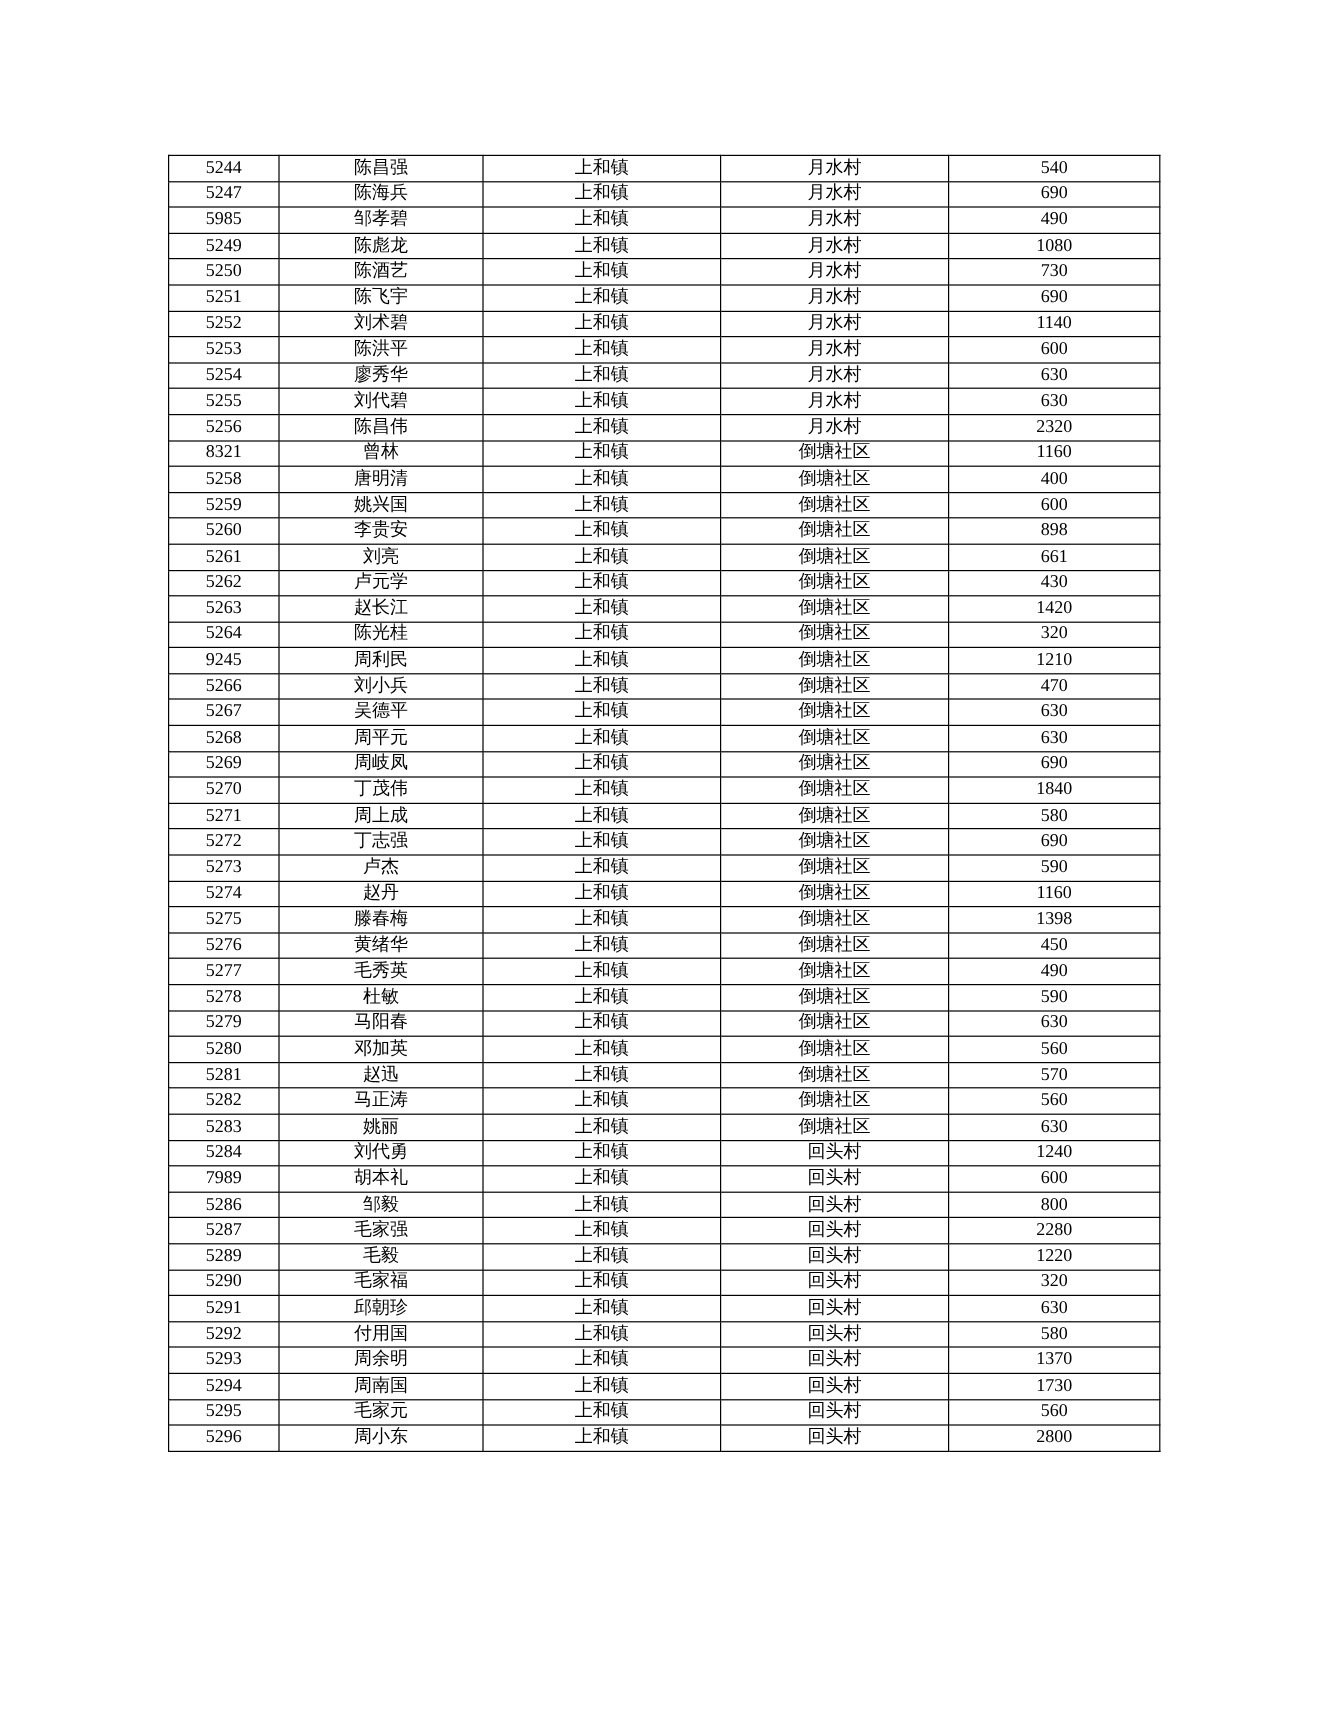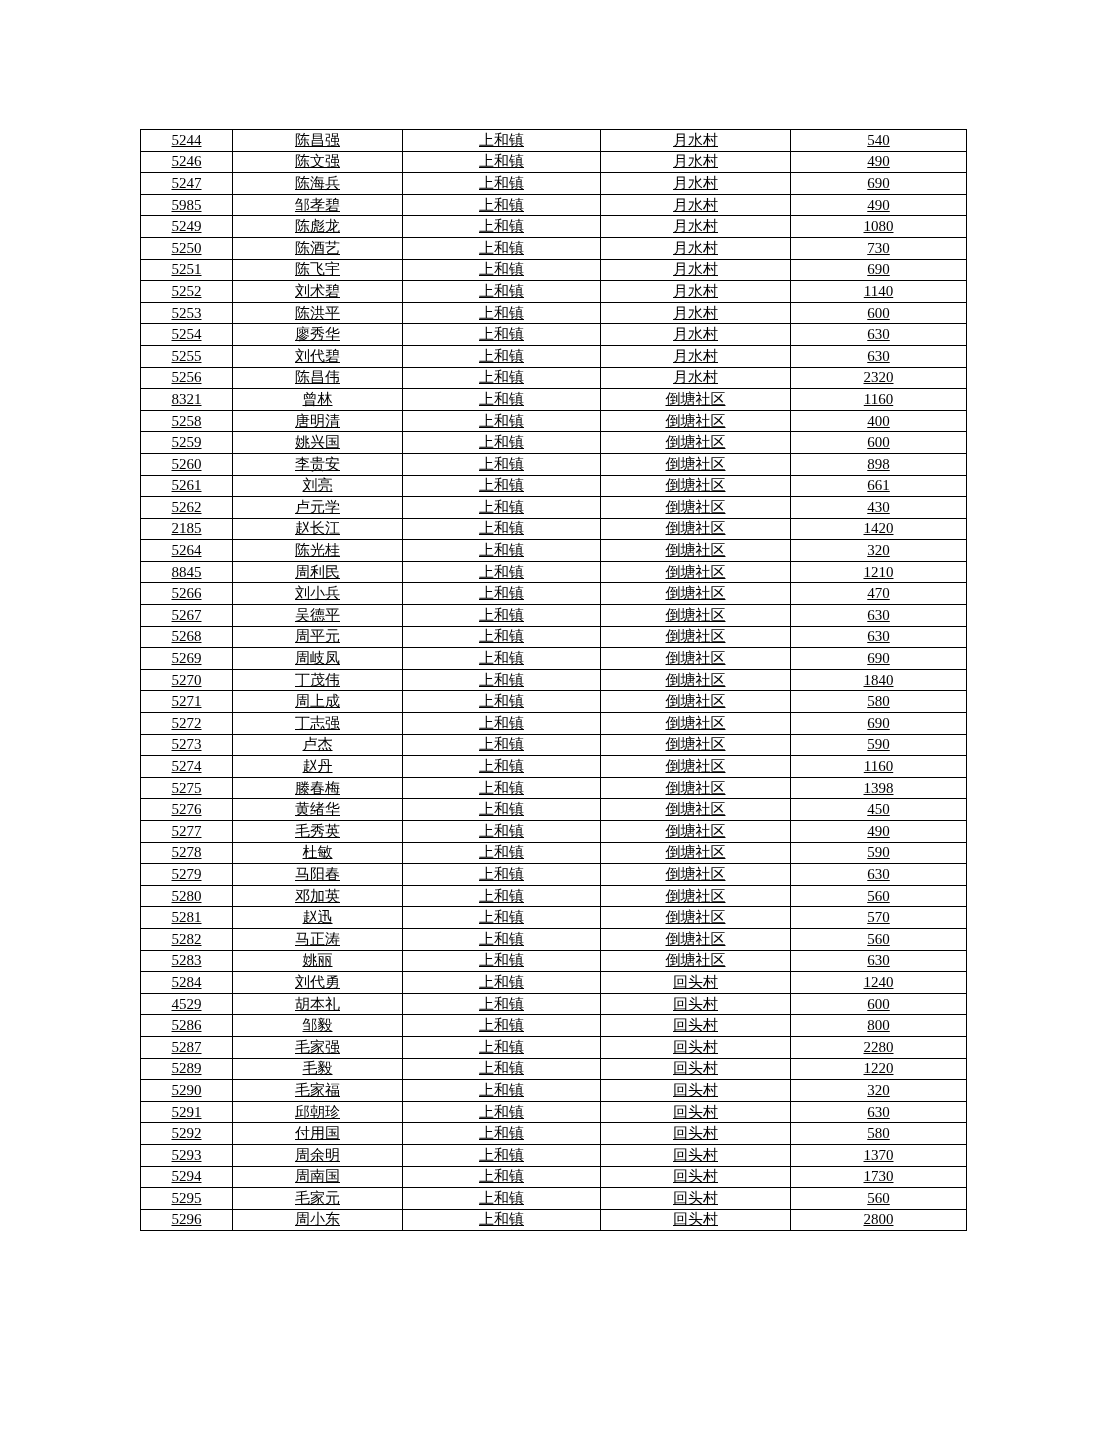--- a/index.html
+++ b/index.html
@@ -17,21 +17,20 @@
   .page {
     position: absolute;
     inset: 0;
     background: #ffffff;
   }
   .table-wrap {
     position: absolute;
     left: 140px;
     top: 129px;
     width: 826px;
-    text-decoration: underline;
   }
   table.report {
     border-collapse: collapse;
     table-layout: fixed;
     width: 100%;
   }
   table.report td {
     border: 1px solid #000000;
     height: 20.6px;
     padding: 0 2px;
@@ -59,27 +58,20 @@
       </colgroup>
       <tbody>
           <tr>
             <td>5244</td>
             <td>陈昌强</td>
             <td>上和镇</td>
             <td>月水村</td>
             <td>540</td>
           </tr>
           <tr>
-            <td>5246</td>
-            <td>陈文强</td>
-            <td>上和镇</td>
-            <td>月水村</td>
-            <td>490</td>
-          </tr>
-          <tr>
             <td>5247</td>
             <td>陈海兵</td>
             <td>上和镇</td>
             <td>月水村</td>
             <td>690</td>
           </tr>
           <tr>
             <td>5985</td>
             <td>邹孝碧</td>
             <td>上和镇</td>
@@ -178,35 +170,35 @@
             <td>661</td>
           </tr>
           <tr>
             <td>5262</td>
             <td>卢元学</td>
             <td>上和镇</td>
             <td>倒塘社区</td>
             <td>430</td>
           </tr>
           <tr>
-            <td>2185</td>
+            <td>5263</td>
             <td>赵长江</td>
             <td>上和镇</td>
             <td>倒塘社区</td>
             <td>1420</td>
           </tr>
           <tr>
             <td>5264</td>
             <td>陈光桂</td>
             <td>上和镇</td>
             <td>倒塘社区</td>
             <td>320</td>
           </tr>
           <tr>
-            <td>8845</td>
+            <td>9245</td>
             <td>周利民</td>
             <td>上和镇</td>
             <td>倒塘社区</td>
             <td>1210</td>
           </tr>
           <tr>
             <td>5266</td>
             <td>刘小兵</td>
             <td>上和镇</td>
             <td>倒塘社区</td>
@@ -332,21 +324,21 @@
             <td>630</td>
           </tr>
           <tr>
             <td>5284</td>
             <td>刘代勇</td>
             <td>上和镇</td>
             <td>回头村</td>
             <td>1240</td>
           </tr>
           <tr>
-            <td>4529</td>
+            <td>7989</td>
             <td>胡本礼</td>
             <td>上和镇</td>
             <td>回头村</td>
             <td>600</td>
           </tr>
           <tr>
             <td>5286</td>
             <td>邹毅</td>
             <td>上和镇</td>
             <td>回头村</td>

